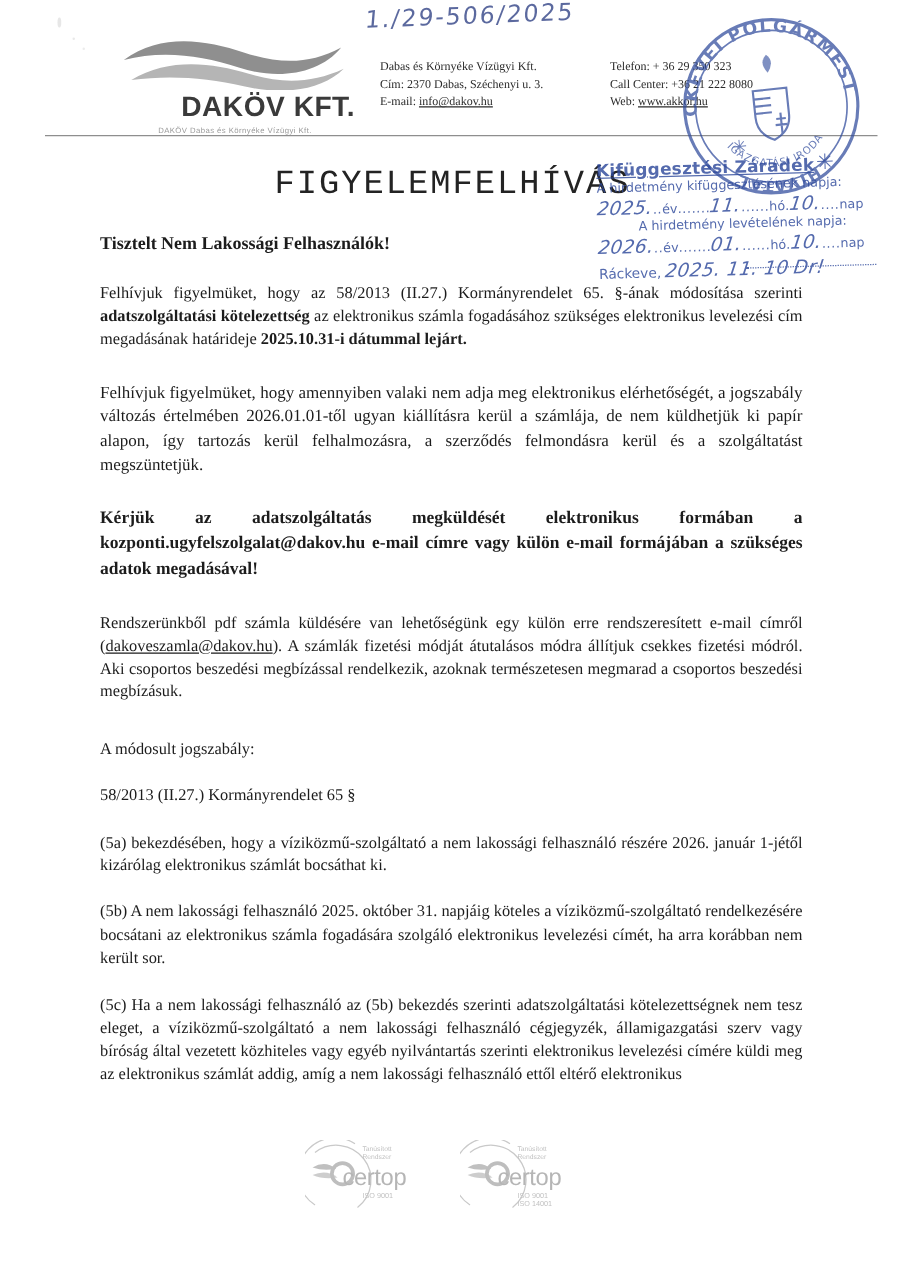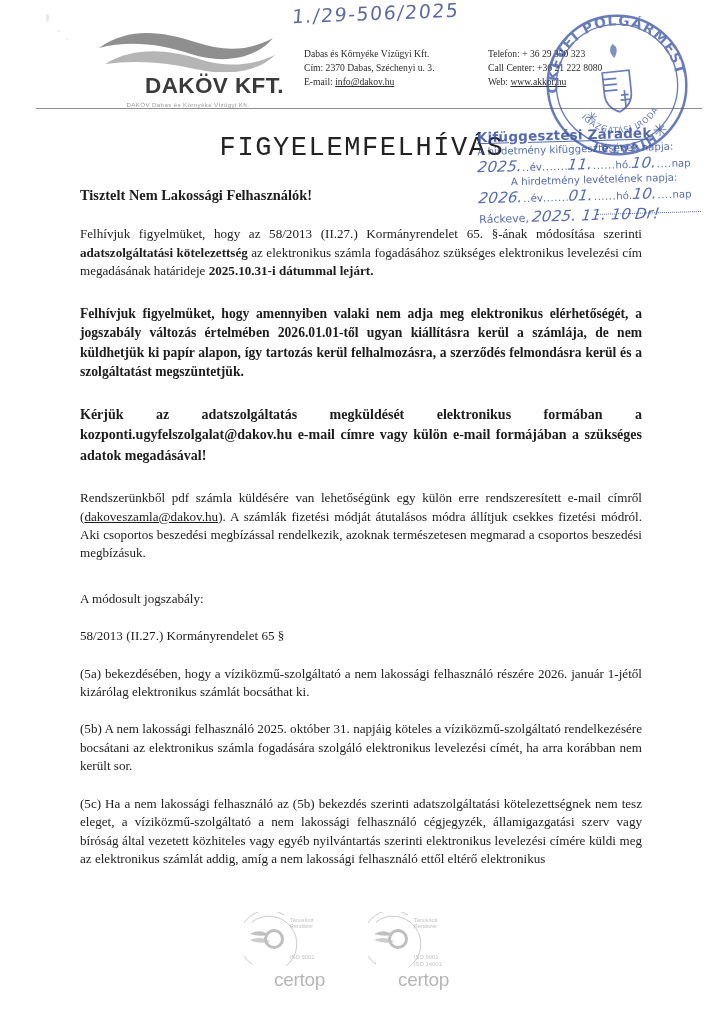--- a/index.html
+++ b/index.html
@@ -114,21 +114,21 @@
     text-align: justify;
   }
   .salutation {
     font-weight: bold;
     font-size: 14.4px !important;
     margin-bottom: 21px !important;
     text-align: left !important;
   }
   .b { font-weight: bold; }
   .bold-para {
-    font-weight: bold;
+    font-weight: normal;
     font-size: 13.6px !important;
     line-height: 19.6px !important;
   }
   .bold-para-lg {
     font-weight: bold;
     font-size: 14px !important;
     line-height: 20.4px !important;
   }
   .u { text-decoration: underline; }
   .gap-sm { margin-bottom: 19px !important; }
@@ -219,21 +219,20 @@
   }
   .cert-1 { left: 0; }
   .cert-2 { left: 124px; }
   .cert-word {
     position: absolute;
     left: 30px;
     top: 20px;
     font-size: 19px;
     letter-spacing: -.3px;
     color: #7a7a7a;
-    margin-top: 37px;
   }
   .cert-top {
     position: absolute;
     left: 46px;
     top: 5px;
     font-size: 5.4px;
     line-height: 6.4px;
     color: #8d8d8d;
   }
   .cert-bot {

